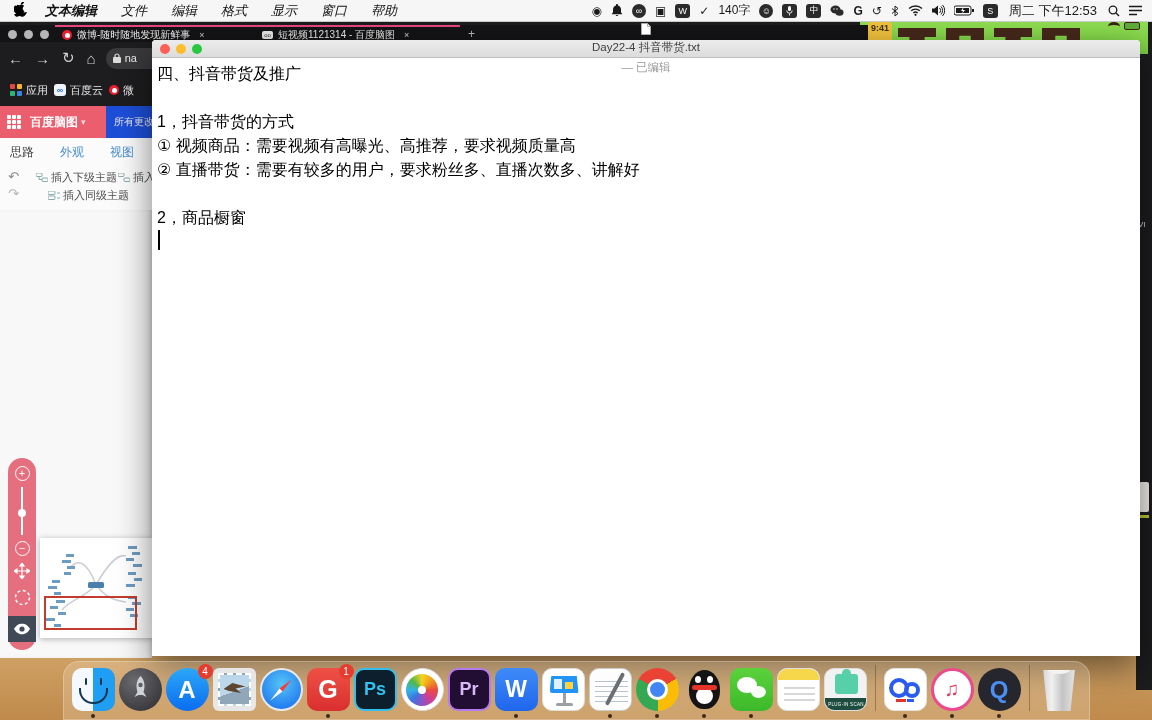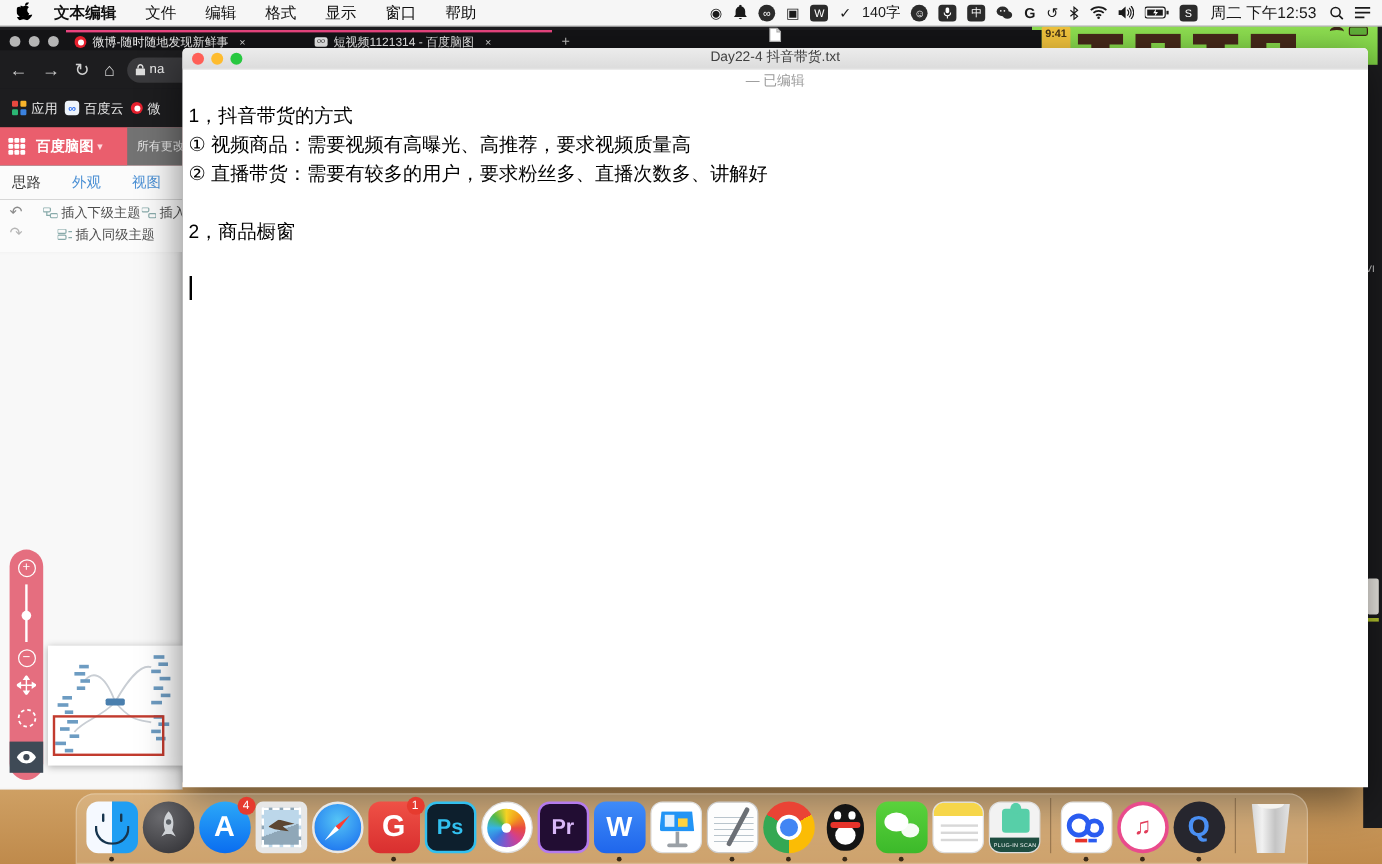--- a/index.html
+++ b/index.html
@@ -8,21 +8,21 @@
   .abs { position:absolute; }
 
   
   .wall-bottom { left:0; top:652px; width:1152px; height:68px; background:linear-gradient(#d0a266,#bf8a4b); }
 
   
   .menubar { left:0; top:0; width:1152px; height:22px; background:#f6f6f6; border-bottom:1px solid #c9c9c9;
              display:flex; align-items:center; font-size:13px; color:#111; z-index:60; }
   .menubar .apple { margin:0 18px 0 14px; }
   .menus { display:flex; gap:24px; }
-  .menus .mi { white-space:nowrap; }
+  .menus .mi { white-space:nowrap;font-style:italic; }
   .menus .mi.first { font-weight:700; }
   .statusbar { margin-left:auto; display:flex; align-items:center; gap:9px; padding-right:10px; font-size:12px; color:#1a1a1a; }
   .st-chip { background:#2b2b2b; color:#fff; border-radius:3px; font-size:9px; width:15px; height:14px;
              display:flex; align-items:center; justify-content:center; }
   .st-circ { background:#2b2b2b; color:#fff; border-radius:50%; font-size:9px; width:14px; height:14px;
              display:flex; align-items:center; justify-content:center; }
   .st-txt { font-size:12px; }
   .clocktxt { font-size:13px; margin:0 2px; white-space:nowrap; }
   .sticon svg { display:block; }
 
@@ -60,21 +60,21 @@
   .bm { display:flex; align-items:center; gap:4px; white-space:nowrap; }
   .gridic { width:12px; height:12px; display:grid; grid-template-columns:5px 5px; grid-template-rows:5px 5px; gap:2px; }
   .gridic i { border-radius:1px; }
   .bdy-ic { width:12px; height:12px; border-radius:3px; background:#eef4fb; color:#2a6cf0; font-size:9px; font-weight:700; text-align:center; line-height:12px; }
 
   .naotu-header { left:0; top:106px; width:152px; height:32px; background:#ea5e6d; z-index:10; display:flex; align-items:center; }
   .nt-grid { width:14px; height:14px; margin:0 9px 0 7px; display:grid; grid-template-columns:4px 4px 4px; grid-template-rows:4px 4px 4px; gap:1px; }
   .nt-grid i { background:#fff; border-radius:1px; }
   .nt-brand { color:#fff; font-size:12px; font-weight:700; white-space:nowrap; }
   .nt-caret { color:#ffd9de; font-size:9px; margin-left:3px; }
-  .nt-changes { margin-left:auto; background:#737373; color:#e8e8e8; font-size:10px; height:32px; display:flex; align-items:center;
+  .nt-changes { margin-left:auto; background:#1d4ed8; color:#e8e8e8; font-size:10px; height:32px; display:flex; align-items:center;
                 padding:0 4px 0 8px; white-space:nowrap; overflow:hidden; width:46px; }
 
   .naotu-tabs { left:0; top:138px; width:152px; height:28px; background:#fbfbfb; z-index:10; display:flex; align-items:center;
                 gap:26px; padding-left:10px; font-size:12px; }
   .nt-tab-active { color:#3c3c3c; }
   .nt-tab { color:#4a8fd4; }
 
   .naotu-toolbar { left:0; top:166px; width:152px; height:44px; background:#fbfbfb; z-index:10; font-size:11px; color:#555; }
   .undo { position:absolute; left:8px; top:3px; font-size:13px; color:#8a8a8a; }
   .redo { position:absolute; left:8px; top:20px; font-size:13px; color:#b5b5b5; }
@@ -460,20 +460,21 @@
     <span class="te-title">
       <svg width="10" height="12" viewBox="0 0 10 12">
           <path d="M.5.5h6L9.5 3.5v8h-9z" fill="#fff" stroke="#aaa"></path>
           <path d="M6.5.5v3h3" fill="none" stroke="#aaa"></path>
         </svg>
       <span>Day22-4 抖音带货.txt</span>
       <span class="suffix">— 已编辑</span>
     </span>
   </div>
   <div class="te-content">
+    <div class="te-line">四、抖音带货及推广</div>
     <div class="te-line"></div>
     <div class="te-line">1，抖音带货的方式</div>
     <div class="te-line">① 视频商品：需要视频有高曝光、高推荐，要求视频质量高</div>
     <div class="te-line">② 直播带货：需要有较多的用户，要求粉丝多、直播次数多、讲解好</div>
     <div class="te-line"></div>
     <div class="te-line">2，商品橱窗</div>
     <div class="caret"></div>
   </div>
 </div>
 

